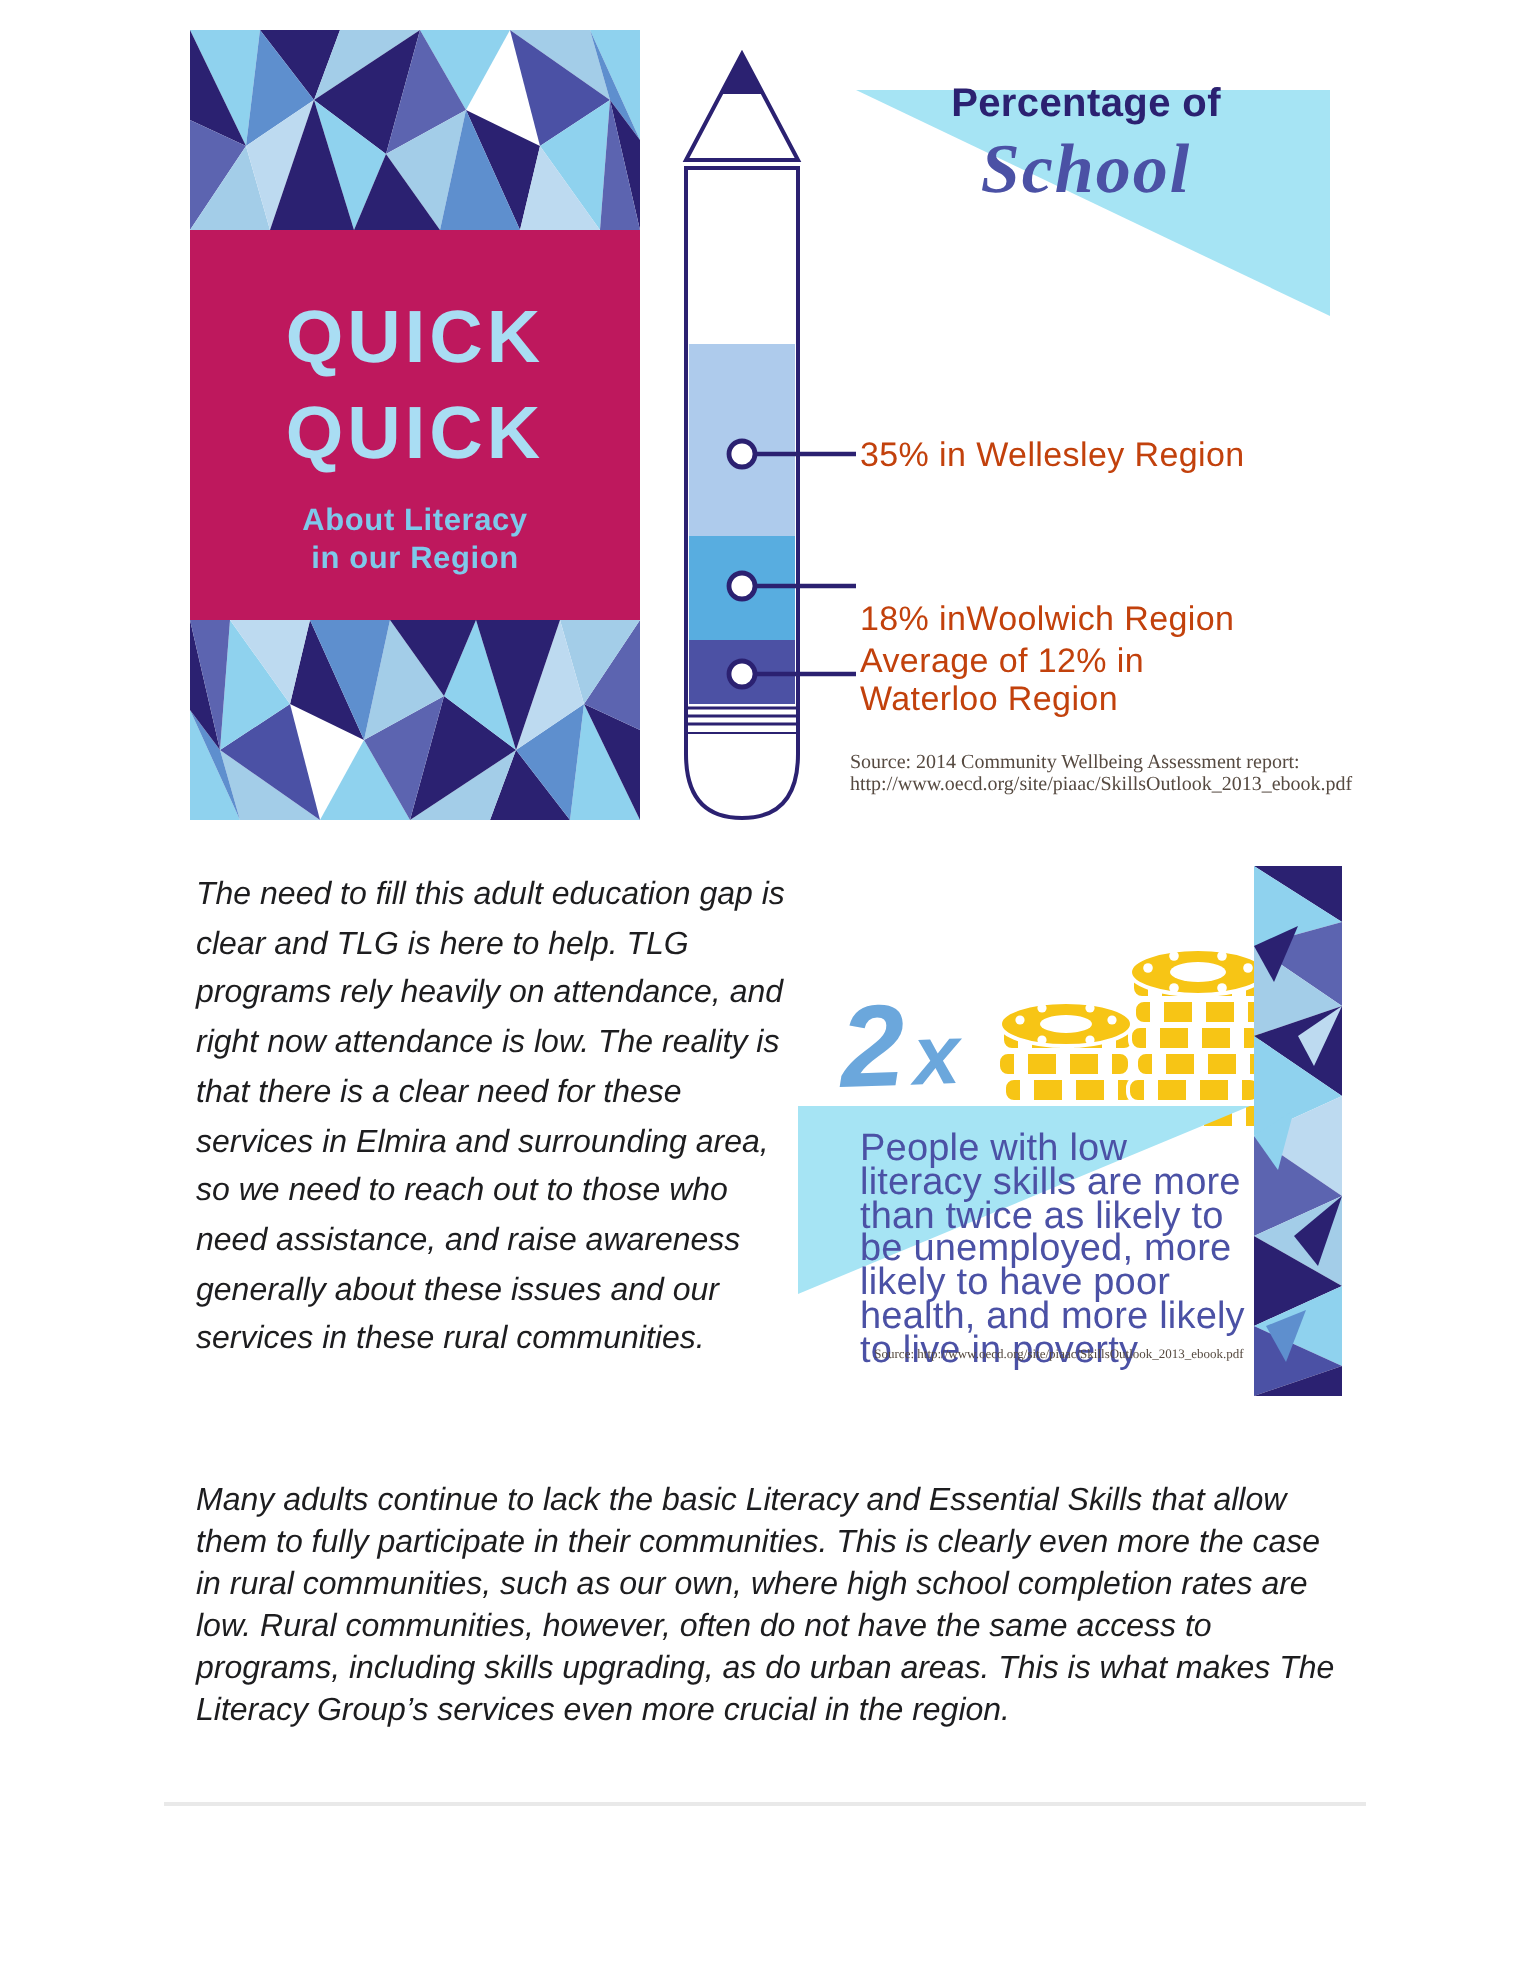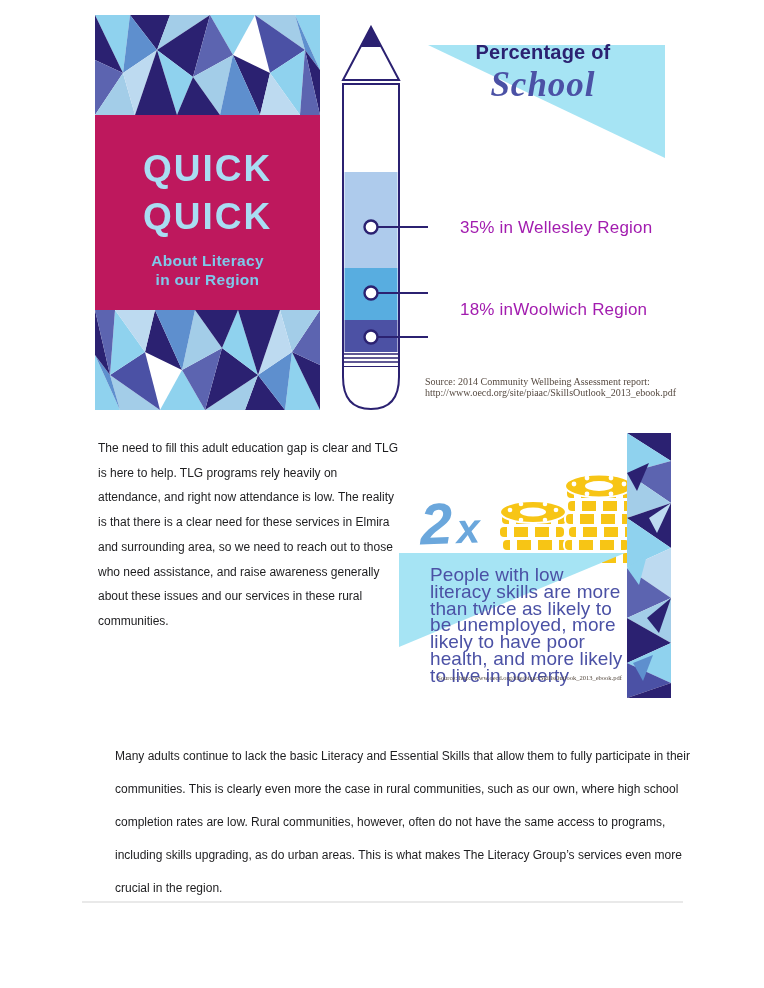--- a/index.html
+++ b/index.html
@@ -18,32 +18,32 @@
   .panel-sub{margin-top:10px;font-size:15.5px;font-weight:700;color:#7EC9EA;
              line-height:19px;white-space:pre-line;letter-spacing:0.3px;}
 
   
   .pencil-svg{left:340px;top:25px;}
   .cyan-wedge{left:408px;top:45px;}
   .heading-block{left:408px;top:41px;width:270px;text-align:center;}
   .heading-bold{font-size:20px;line-height:23px;font-weight:800;color:#2B2171;letter-spacing:0.2px;}
   .heading-script{margin-top:8px;font-family:"Liberation Serif",serif;font-style:italic;
                   font-weight:700;font-size:35px;line-height:41px;color:#4B51A5;letter-spacing:1px;}
-  .stat-label{position:absolute;left:430px;color:#a21caf;font-size:17px;line-height:19px;
-              letter-spacing:0.2px;margin-left:30px;}
+  .stat-label{position:absolute;left:430px;color:#c2410c;font-size:17px;line-height:19px;
+              letter-spacing:0.2px;}
   .stat-1{top:218px;width:230px;}
   .stat-2{top:300px;width:230px;}
   .stat-3{top:321px;width:200px;}
   .pencil-source{left:425px;top:377px;width:260px;font-family:"Liberation Serif",serif;
                  font-size:10px;line-height:10.5px;color:#564a41;}
 
   
-  .para{color:#1d1d1f;font-size:12px;}
+  .para{color:#1d1d1f;font-size:16px;font-style:italic;}
   .intro-para{left:98px;top:436px;width:303px;line-height:24.7px;}
-  .closing-para{left:115px;top:740px;width:578px;line-height:33px;}
+  .closing-para{left:98px;top:740px;width:578px;line-height:21px;}
 
   
   .twox{left:420px;top:489px;width:90px;font-style:italic;font-weight:800;font-size:42px;
         color:#6BA7DC;transform:rotate(-2deg);letter-spacing:4px;}
   .twox::first-letter{font-size:58px;}
   .coins-svg{left:498px;top:452px;}
   .callout-wedge{left:399px;top:553px;}
   .callout-text{left:430px;top:567px;width:195px;font-size:19px;line-height:16.8px;
                 color:#4B51A5;letter-spacing:0.1px;}
   .callout-source{left:437px;top:674px;width:185px;font-family:"Liberation Serif",serif;
@@ -135,20 +135,21 @@
     <circle cx="31" cy="312" r="6.5" fill="#ffffff" stroke="#2B2171" stroke-width="2.4"></circle>
   </svg>
 
   <div class="abs heading-block">
     <div class="heading-bold">Percentage of</div>
     <div class="heading-script" style="margin-top:0;">School</div>
   </div>
 
   <div class="stat-label stat-1">35% in Wellesley Region</div>
   <div class="stat-label stat-2">18% inWoolwich Region</div>
+  <div class="stat-label stat-3">Average of 12% in Waterloo Region</div>
 
   <div class="abs pencil-source">
     <div>Source: 2014 Community Wellbeing Assessment report:</div>
     <div>http://www.oecd.org/site/piaac/SkillsOutlook_2013_ebook.pdf</div>
   </div>
 
   <div class="abs para intro-para">The need to fill this adult education gap is clear and TLG is here to help. TLG programs rely heavily on attendance, and right now attendance is low. The reality is that there is a clear need for these services in Elmira and surrounding area, so we need to reach out to those who need assistance, and raise awareness generally about these issues and our services in these rural communities.</div>
 
   <div class="abs twox">2x</div>
 

